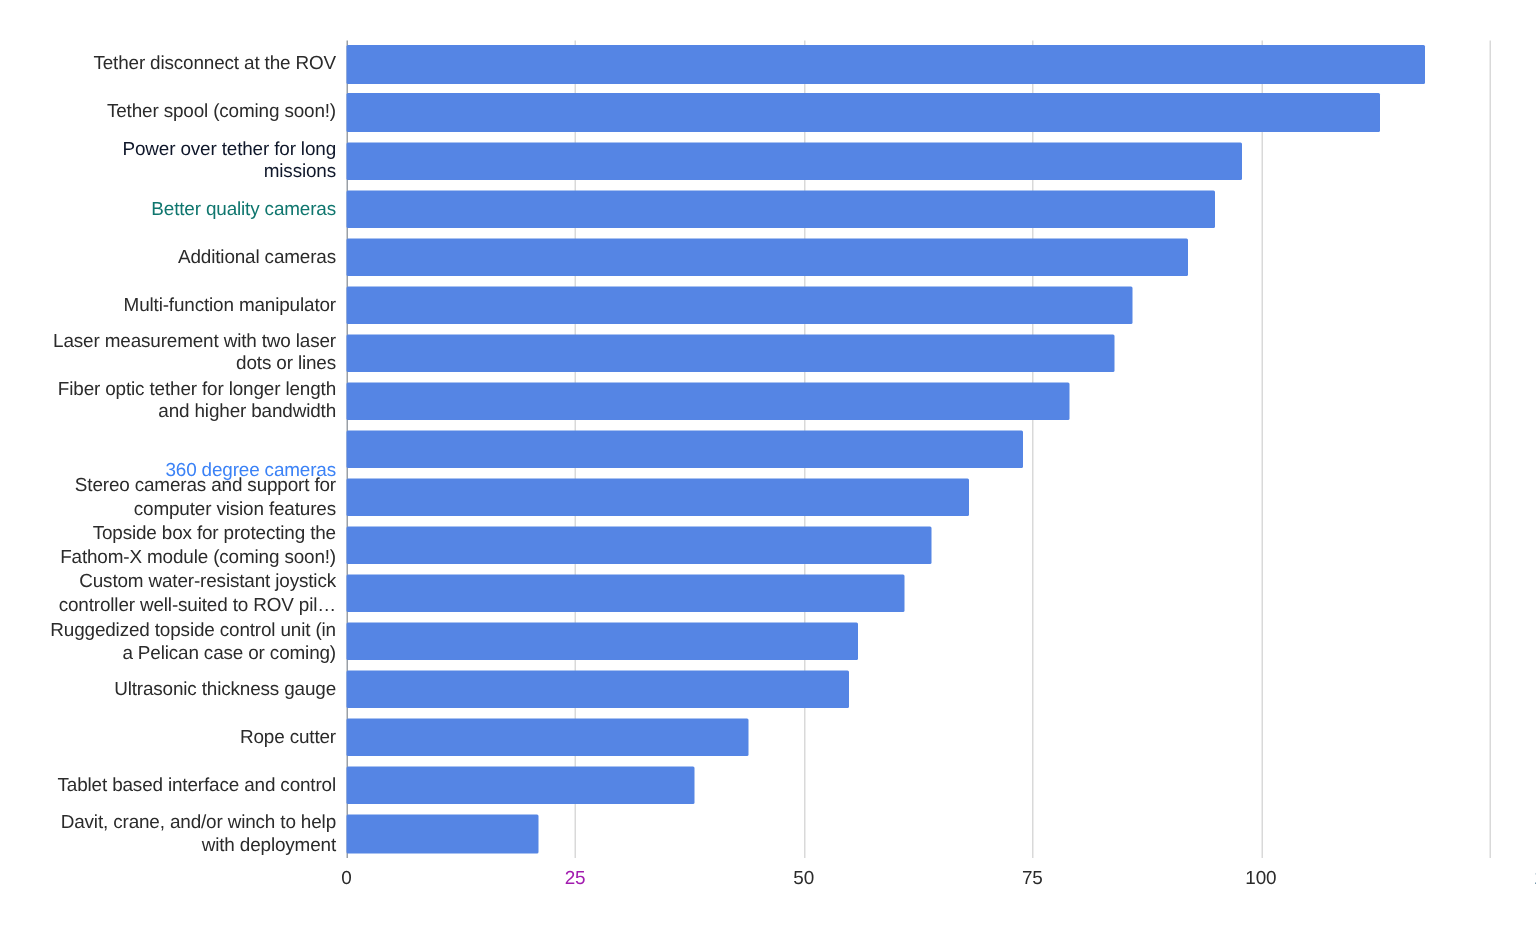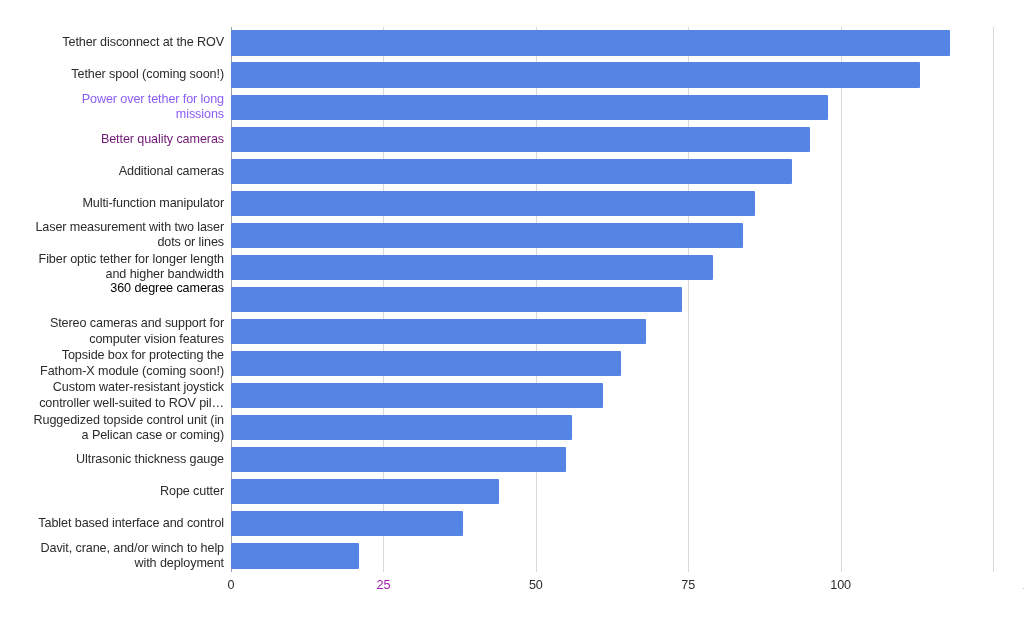--- a/index.html
+++ b/index.html
@@ -172,30 +172,30 @@
         </div>
         <div class="bar-row" style="top: 512.941px; height: 32.0588px;">
           <div class="bar" title="Davit, crane, and/or winch to help with deployment: 21" style="width: 128.016px; background: rgb(85, 133, 228);"></div>
         </div>
       </div>
   </div>
 
   <div class="labels-layer">
       <div class="bar-label" style="top: 0px; height: 32.0588px; color: rgb(43, 43, 43);">Tether disconnect at the ROV</div>
       <div class="bar-label" style="top: 32.0588px; height: 32.0588px; color: rgb(43, 43, 43); text-align: right;">Tether spool (coming soon!)</div>
-      <div class="bar-label" style="top: 64.1176px; height: 32.0588px; color: #8b5cf6;">Power over tether for long
+      <div class="bar-label" style="top: 64.1176px; height: 32.0588px; color: #0f172a;">Power over tether for long
 missions</div>
-      <div class="bar-label" style="top: 96.1765px; height: 32.0588px; color: #701a75;">Better quality cameras</div>
+      <div class="bar-label" style="top: 96.1765px; height: 32.0588px; color: #0f766e;">Better quality cameras</div>
       <div class="bar-label" style="top: 128.235px; height: 32.0588px; color: rgb(43, 43, 43);">Additional cameras</div>
       <div class="bar-label" style="top: 192.353px; height: 32.0588px; color: rgb(43, 43, 43);">Laser measurement with two laser
 dots or lines</div>
       <div class="bar-label" style="top: 160.294px; height: 32.0588px; color: rgb(43, 43, 43);">Multi-function manipulator</div>
       <div class="bar-label" style="top: 224.412px; height: 32.0588px; color: rgb(43, 43, 43);">Fiber optic tether for longer length
 and higher bandwidth</div>
-      <div class="bar-label" style="top: 246px; height: 32.0588px; color: #000000;">360 degree cameras</div>
+      <div class="bar-label" style="top: 271px; height: 32.0588px; color: #3b82f6;">360 degree cameras</div>
       <div class="bar-label" style="top: 288.529px; height: 32.0588px; color: rgb(43, 43, 43);">Stereo cameras and support for
 computer vision features</div>
       <div class="bar-label" style="top: 320.588px; height: 32.0588px; color: rgb(43, 43, 43);">Topside box for protecting the
 Fathom-X module (coming soon!)</div>
       <div class="bar-label" style="top: 352.647px; height: 32.0588px; color: rgb(43, 43, 43);">Custom water-resistant joystick
 controller well-suited to ROV pil…</div>
       <div class="bar-label" style="top: 384.706px; height: 32.0588px; color: rgb(43, 43, 43);">Ruggedized topside control unit (in
 a Pelican case or coming)</div>
       <div class="bar-label" style="top: 416.765px; height: 32.0588px; color: rgb(43, 43, 43);">Ultrasonic thickness gauge</div>
       <div class="bar-label" style="top: 448.824px; height: 32.0588px; color: rgb(43, 43, 43); padding-left: 44px;">Rope cutter</div>

